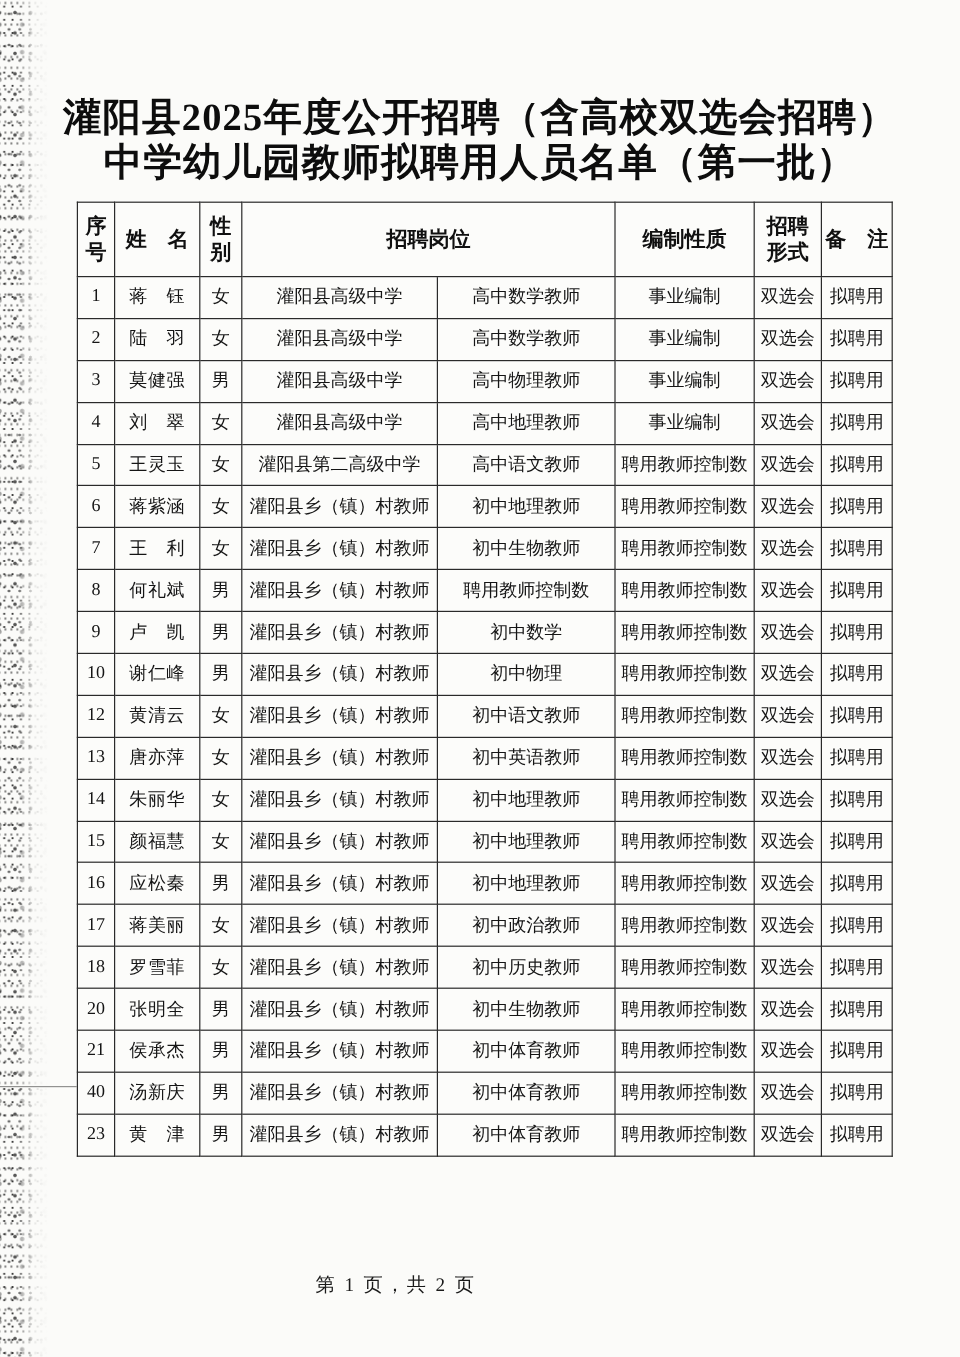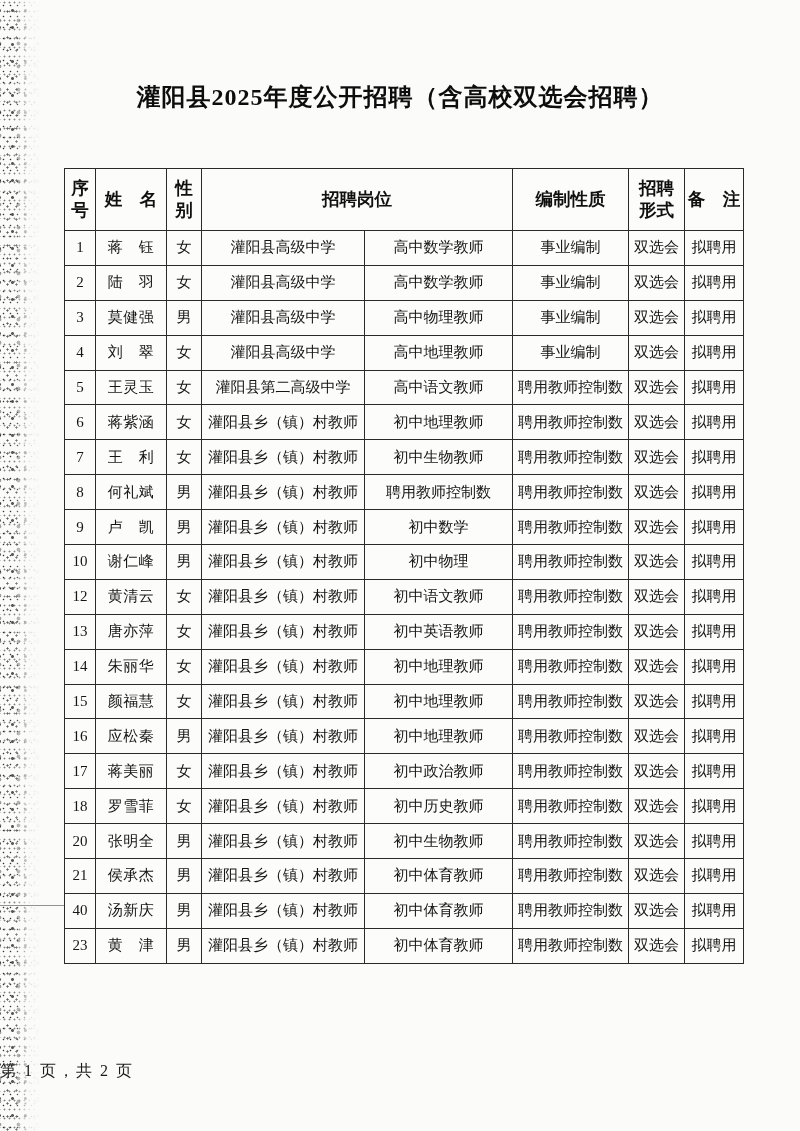--- a/index.html
+++ b/index.html
@@ -44,21 +44,21 @@
     width: 64px; height: 1px;
     background: rgba(60,60,60,0.55);
   }
 
   .title-block {
     position: absolute;
     left: 40px; top: 78px;
     width: 720px;
     text-align: center;
     font-weight: bold;
-    font-size: 24px;
+    font-size: 32px;
     line-height: 38px;
     letter-spacing: 1px;
     color: #0d0d0d;
   }
 
   table.roster {
     position: absolute;
     left: 64px; top: 168px;
     width: 679px;
     border-collapse: collapse;
@@ -86,33 +86,35 @@
     color: #151515;
     white-space: nowrap;
   }
   td.c-no { font-size: 15px; }
   td.c-name { font-size: 15.5px; letter-spacing: 0.5px; }
 
   .page-footer {
     position: absolute;
     left: 0; top: 1061px;
     width: 660px;
+    text-align: center;
     font-size: 16px;
     letter-spacing: 2px;
     color: #1a1a1a;
   }
 </style>
 </head>
 <body>
 
 <div class="scan-edge"></div>
 <div class="scan-line-artifact"></div>
 
 <div class="title-block">
   <div>灌阳县2025年度公开招聘（含高校双选会招聘）</div>
+  <div>中学幼儿园教师拟聘用人员名单（第一批）</div>
 </div>
 
 <table class="roster">
   <colgroup>
     <col style="width:31px">
     <col style="width:71px">
     <col style="width:35px">
     <col style="width:163px">
     <col style="width:148px">
     <col style="width:116px">

